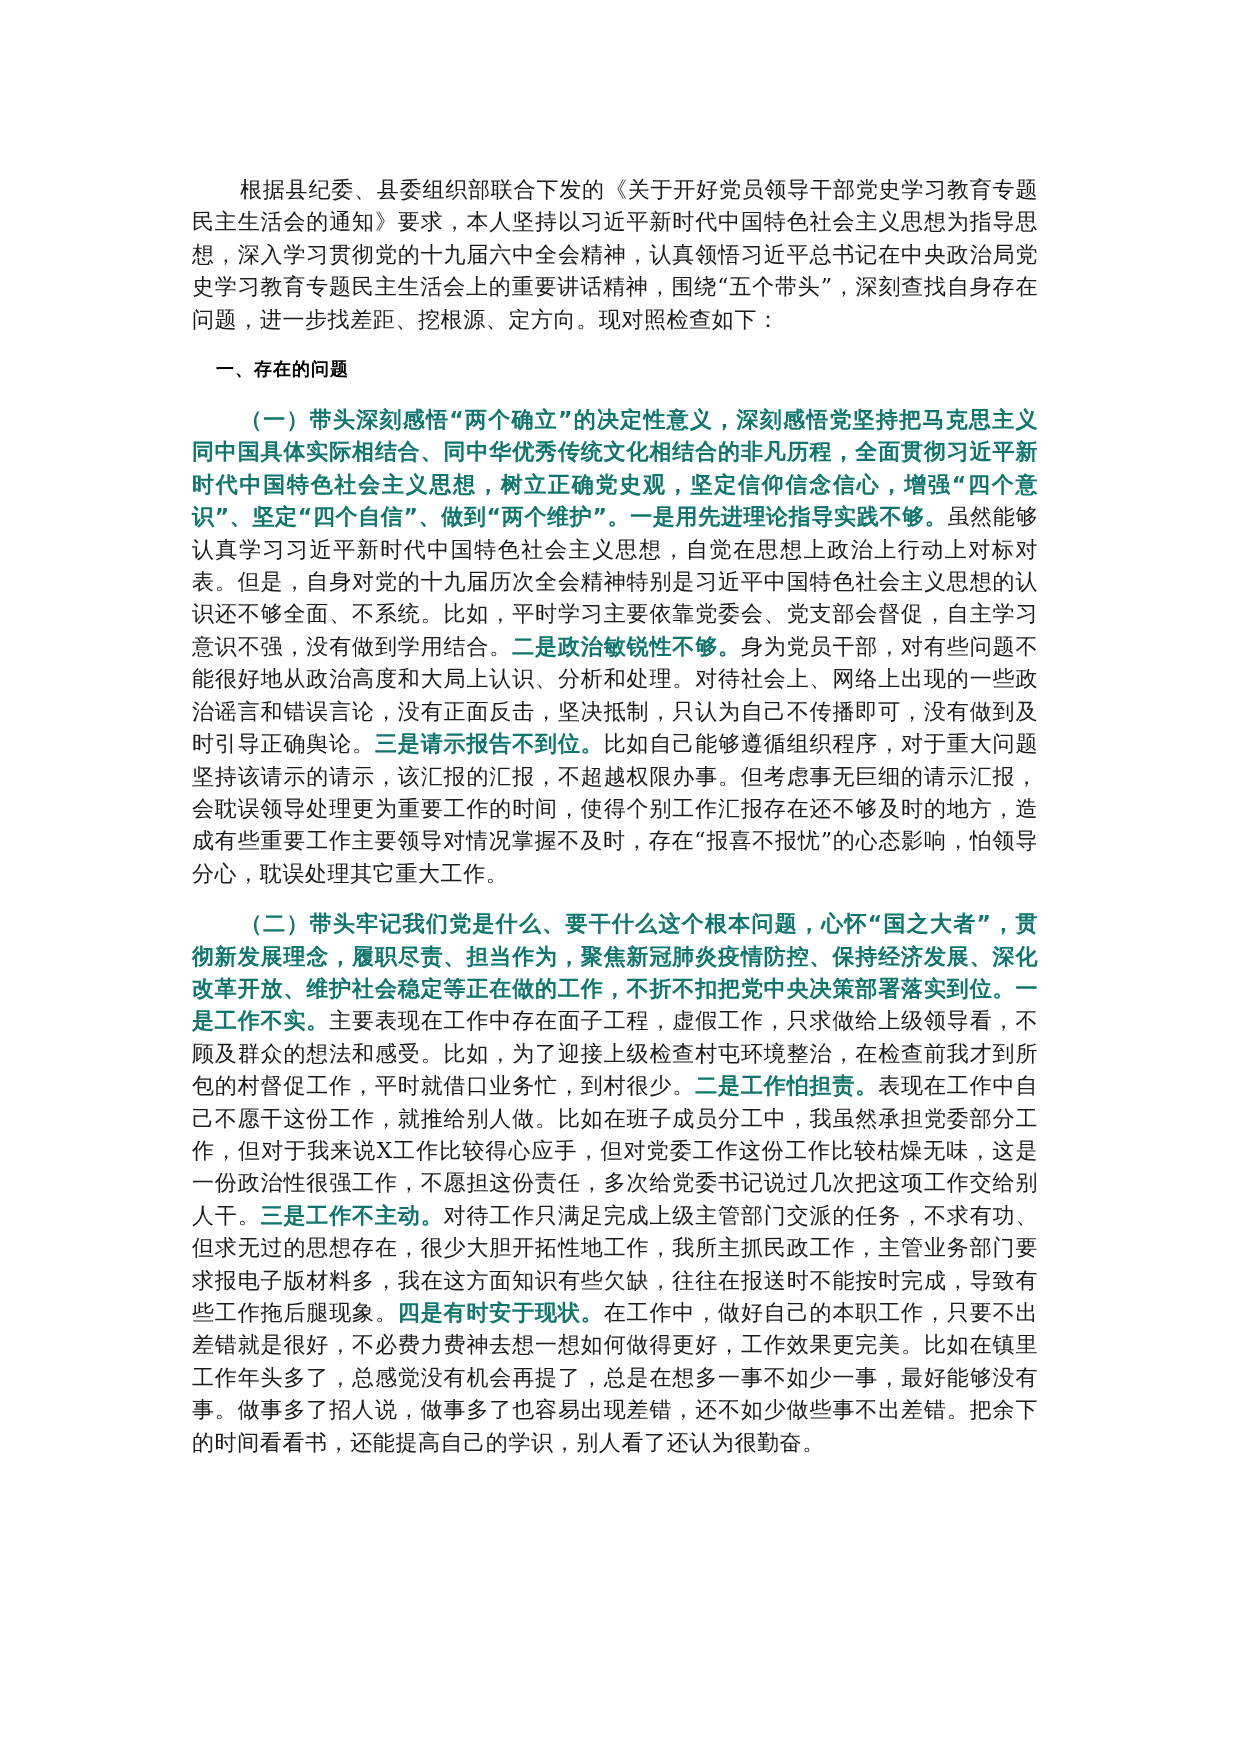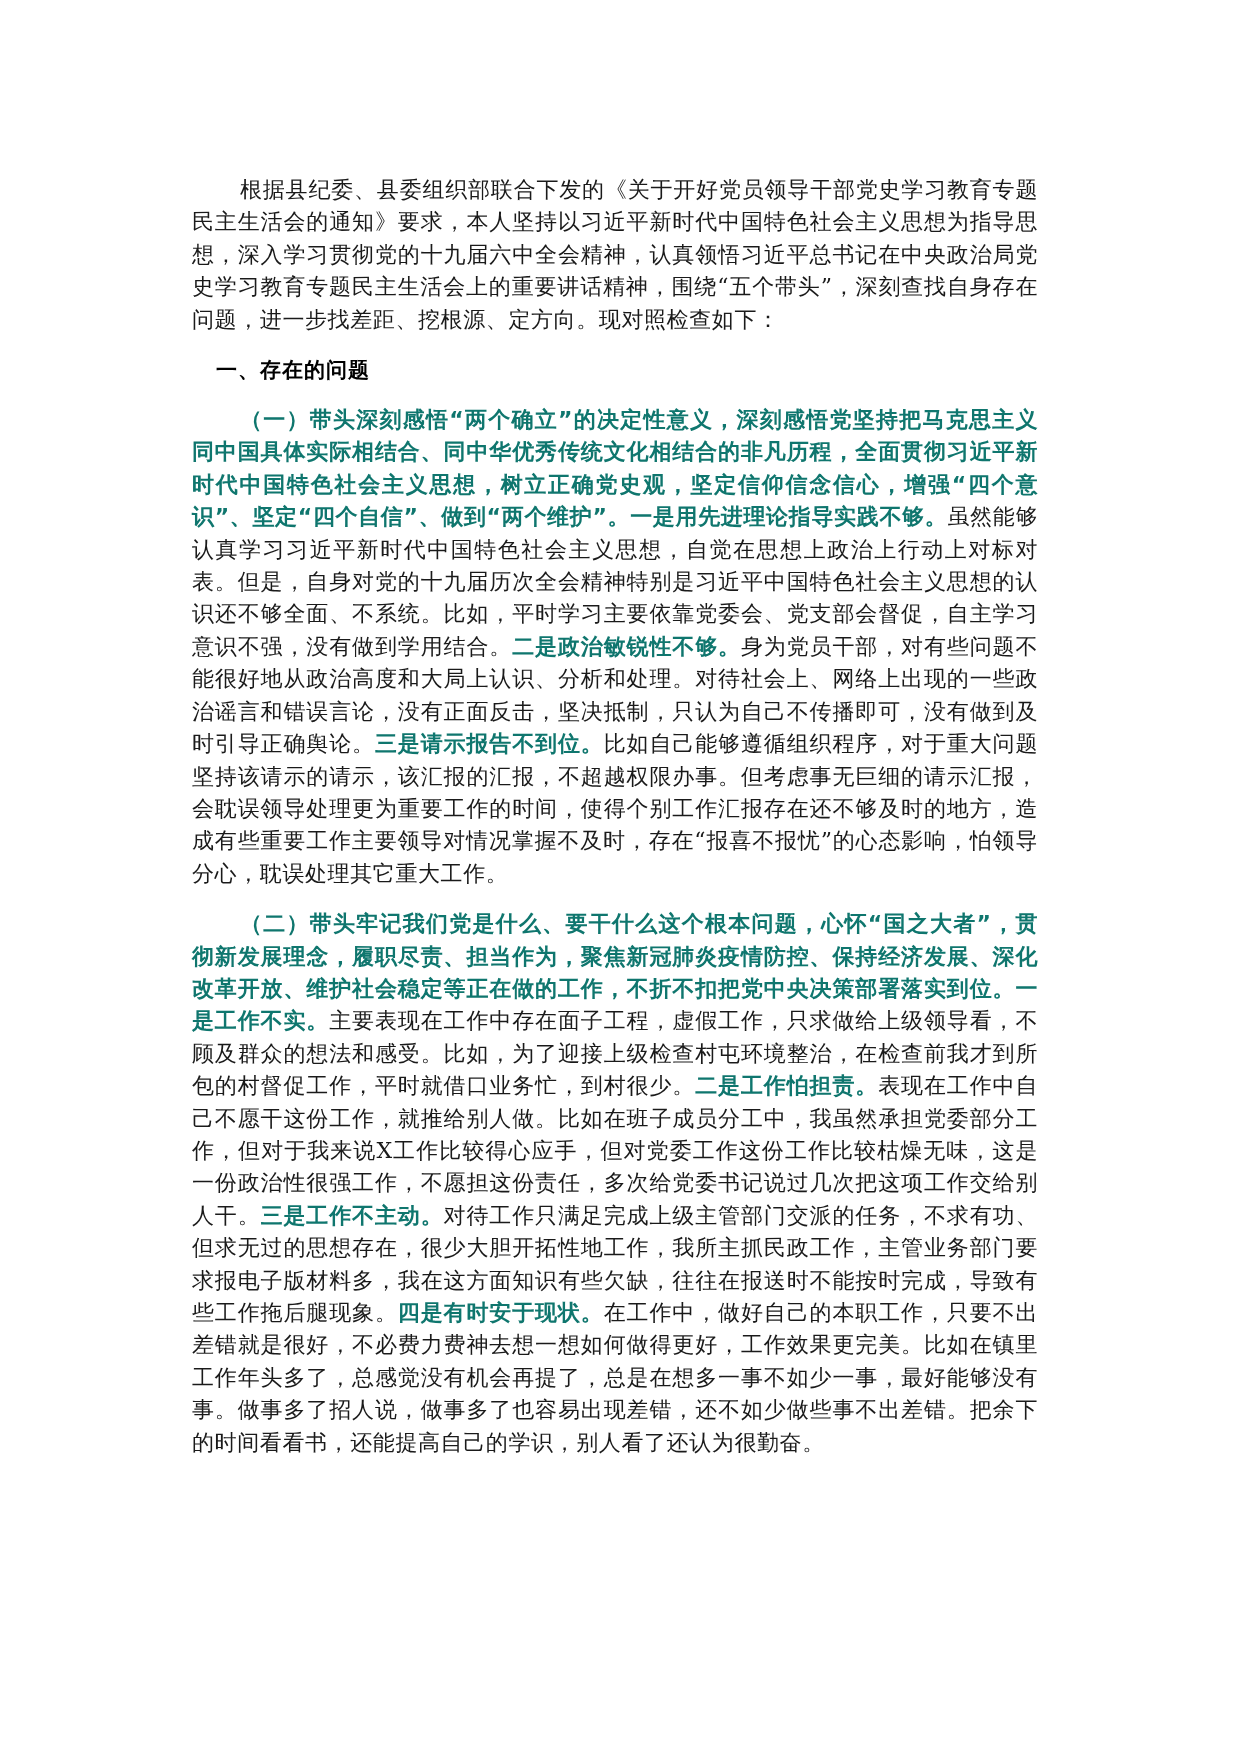--- a/index.html
+++ b/index.html
@@ -32,22 +32,22 @@
       word-break: break-all;
       color: #1a1a1a;
     }
     .para b, .para .bold {
       font-family: "DejaVu Sans", "Liberation Sans", sans-serif;
       font-weight: bold;
       color: #0f766e;
     }
     .heading {
       margin: 18px 0 18px 0;
-      font-family: Liberation Sans, sans-serif;
-      font-size: 21px;
+      font-family: Liberation Mono, monospace;
+      font-size: 18px;
       font-weight: bold;
       line-height: 32px;
       text-indent: 24px;
       color: #000000;
       letter-spacing: 1px;
     }
     .gap {
       height: 18px;
     }
   </style>

